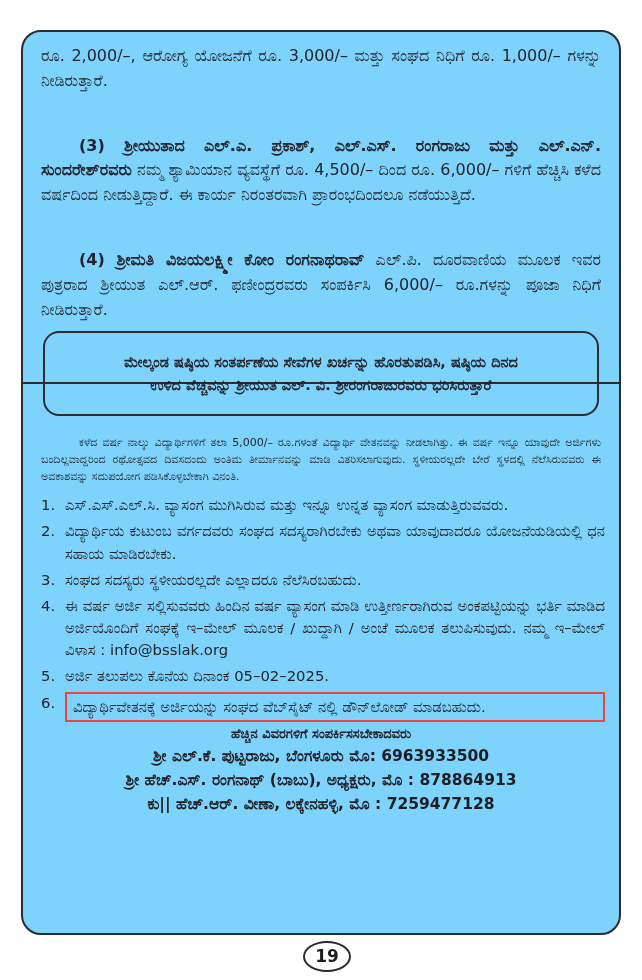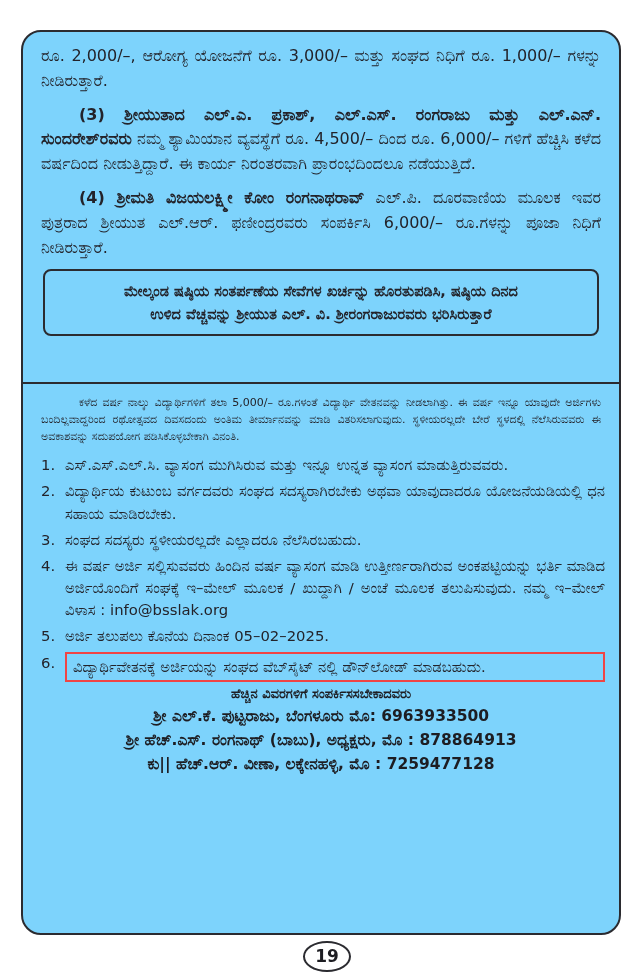--- a/index.html
+++ b/index.html
@@ -26,27 +26,27 @@
   .bottom-section {
     padding:10px 14px 8px 14px;
   }
   .para {
     font-size:16px;
     line-height:1.55;
     text-align:justify;
     color:#23232a;
     margin-bottom:9px;
   }
-  .para.indent { text-indent:38px; }
+  .para.indent { text-indent:38px;margin-top:40px; }
   .bold { font-weight:bold; }
   .note-box {
     border:2px solid #2b2b30;
-    border-radius:8px;
+    border-radius:16px;
     margin:6px 2px 16px 2px;
-    padding:9px 14px;
+    padding:18px 14px;
     font-size:14.5px;
     font-weight:bold;
     text-align:center;
     line-height:1.55;
     color:#23232a;
   }
   .oval-heading-wrap { text-align:center; margin:2px 0 8px 0; }
   .oval-heading {
     display:inline-block;
     border:1.8px solid #2b2b30;

